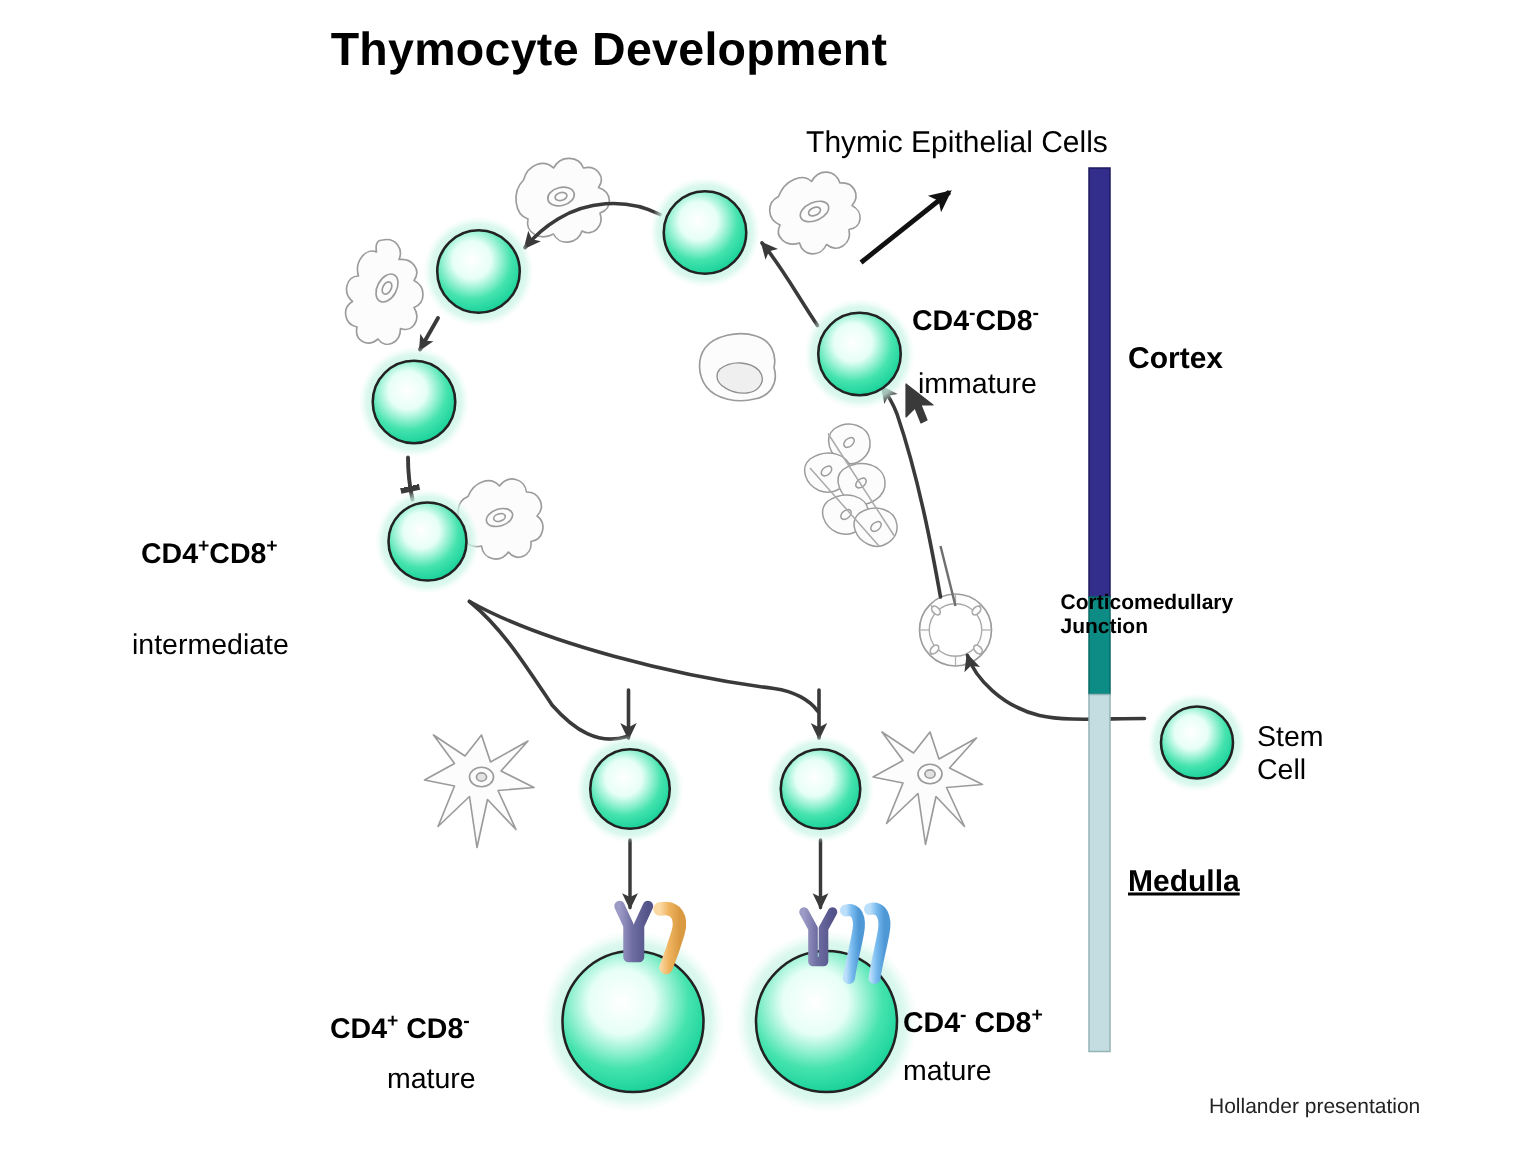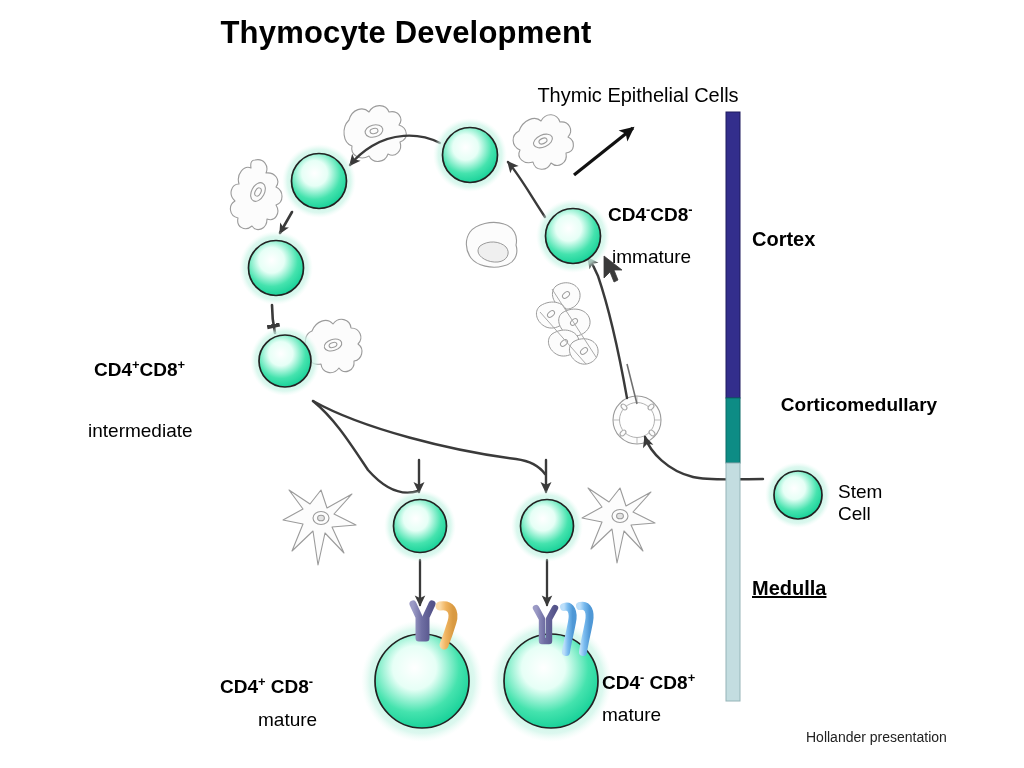--- a/index.html
+++ b/index.html
@@ -16,21 +16,21 @@
   .sup{font-size:0.68em;vertical-align:super;line-height:0;}
 
   #title{
     left:0;top:16px;width:812px;text-align:center;
     font-size:31px;font-weight:bold;letter-spacing:0.2px;
   }
   #tec-label{left:504px;top:84px;font-size:20px;font-weight:normal;text-align:center;width:268px;}
   #cd4n8n-bold{left:608px;top:204px;font-size:19px;font-weight:bold;}
   #cd4n8n-sub{left:612px;top:246px;font-size:19px;}
   #cortex{left:752px;top:228px;font-size:20px;font-weight:bold;}
-  #cmj{left:746px;top:394px;font-size:19px;font-weight:bold;text-align:center;width:226px;}
+  #cmj{left:707px;top:394px;font-size:14px;font-weight:bold;text-align:left;width:226px;}
   #stemcell-label{left:838px;top:481px;font-size:19px;line-height:1.18;}
   #medulla{left:752px;top:577px;font-size:20px;font-weight:bold;text-decoration:underline;}
   #cd4p8p-bold{left:94px;top:359px;font-size:19px;font-weight:bold;}
   #cd4p8p-sub{left:88px;top:392px;font-size:19px;margin-top:28px;}
   #cd4p8n-bold{left:220px;top:676px;font-size:19px;font-weight:bold;}
   #cd4p8n-sub{left:258px;top:709px;font-size:19px;}
   #cd4n8p-bold{left:602px;top:672px;font-size:19px;font-weight:bold;}
   #cd4n8p-sub{left:602px;top:704px;font-size:19px;}
   #footer{left:806px;top:730px;font-size:14px;color:#222;}
 </style>
@@ -296,20 +296,21 @@
   <div class="txt bold" id="cd4p8n-bold">CD4<span class="sup">+</span> CD8<span class="sup">-</span></div>
   <div class="txt" id="cd4p8n-sub">mature</div>
 
   <div class="txt bold" id="cd4n8p-bold">CD4<span class="sup">-</span> CD8<span class="sup">+</span></div>
   <div class="txt" id="cd4n8p-sub">mature</div>
 
   <div class="txt" id="cortex">Cortex</div>
 
   <div class="txt" id="cmj">
     <div>Corticomedullary</div>
+    <div>Junction</div>
   </div>
 
   <div class="txt" id="stemcell-label">
     <div>Stem</div>
     <div>Cell</div>
   </div>
 
   <div class="txt" id="medulla">Medulla</div>
 
   <div class="txt" id="footer">Hollander presentation</div>

